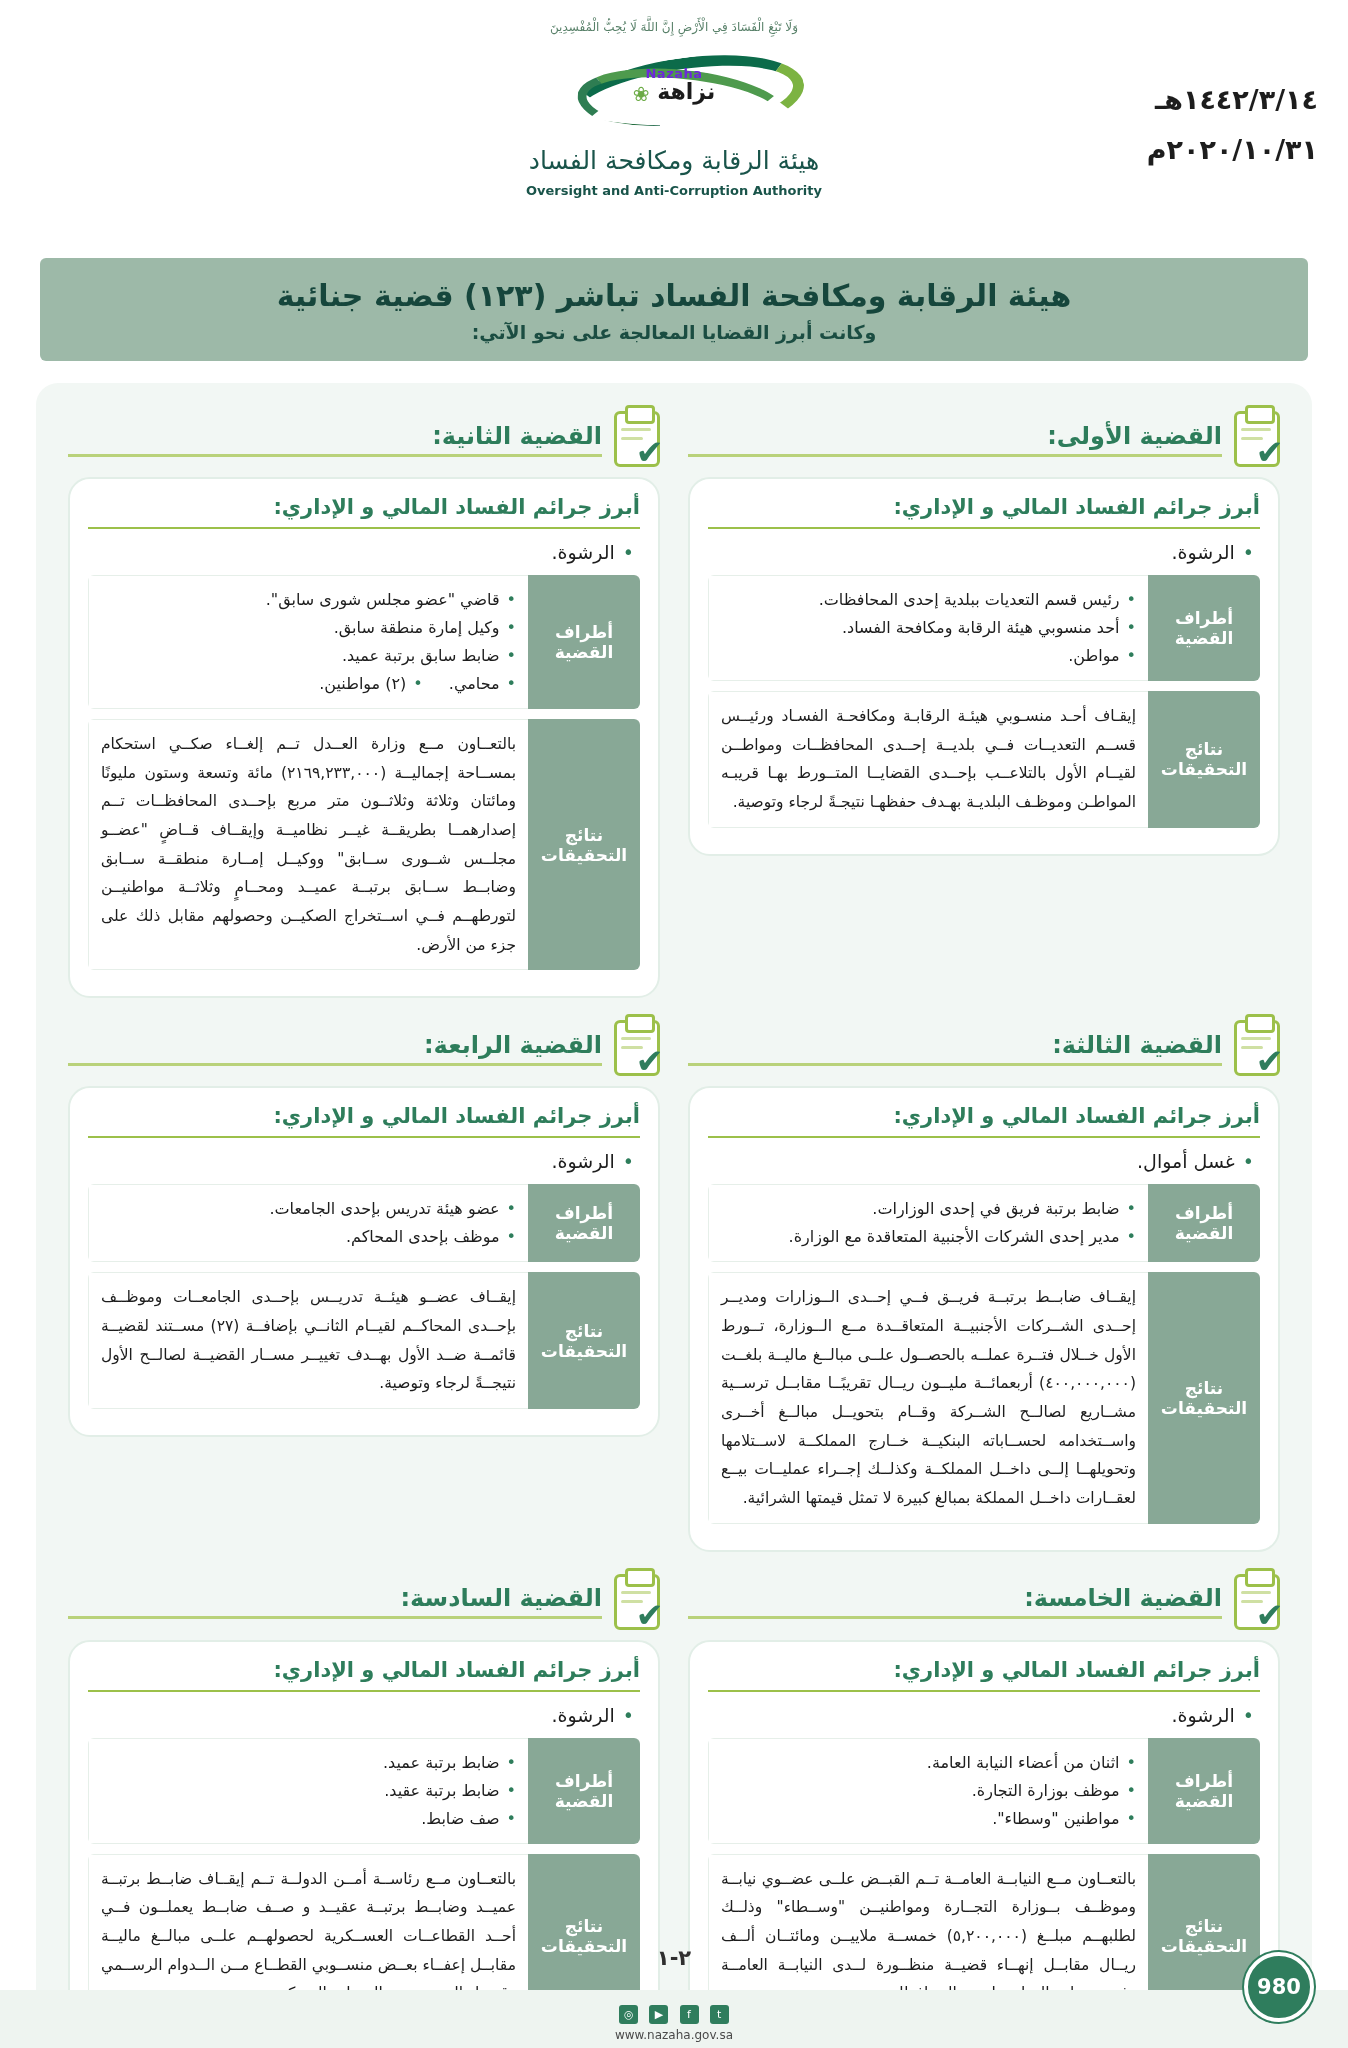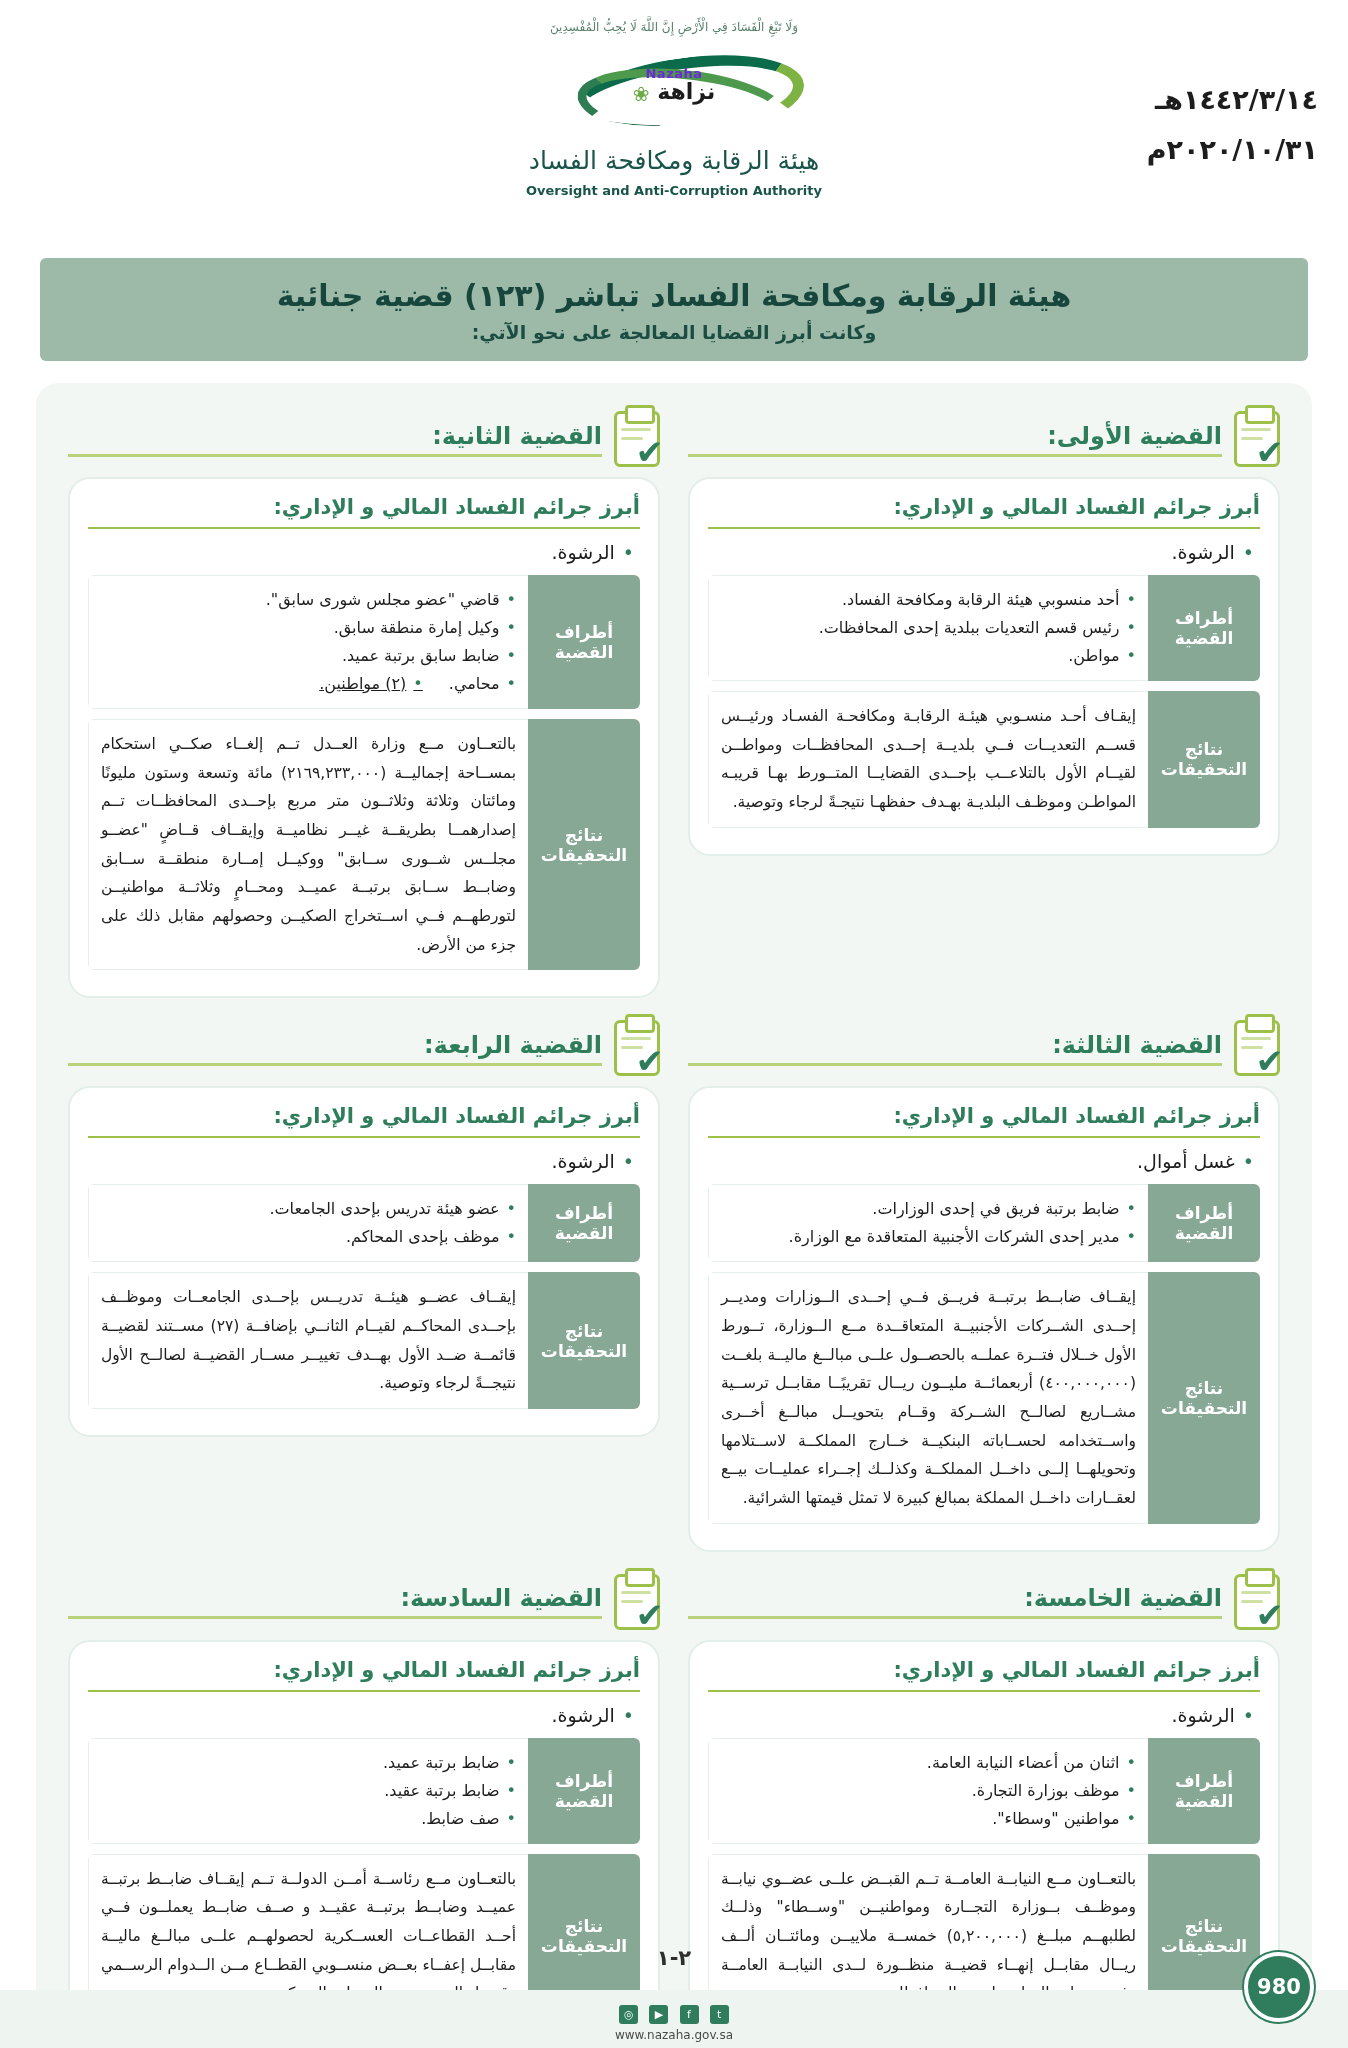--- a/index.html
+++ b/index.html
@@ -148,22 +148,22 @@
         <span class="underline"></span>
       </span>
     </div>
     <div class="card">
       <div class="card-heading">أبرز جرائم الفساد المالي و الإداري:</div>
       <div class="crime">الرشوة.</div>
       <div class="row">
         <div class="row-label">أطراف القضية</div>
         <div class="row-body">
           <ul class="bullets ">
+                  <li>رئيس قسم التعديات ببلدية إحدى المحافظات.</li>
                   <li>أحد منسوبي هيئة الرقابة ومكافحة الفساد.</li>
-                  <li>رئيس قسم التعديات ببلدية إحدى المحافظات.</li>
                   <li>مواطن.</li>
                 </ul>
         </div>
       </div>
       <div class="row">
         <div class="row-label">نتائج التحقيقات</div>
         <div class="row-body">
           <div class="para">إيقـاف أحـد منسـوبي هيئـة الرقابـة ومكافحـة الفسـاد ورئيــس قســم التعديــات فــي بلديــة إحــدى المحافظــات ومواطــن لقيــام الأول بالتلاعــب بإحــدى القضايــا المتــورط بهـا قريبـه المواطـن وموظـف البلديـة بهـدف حفظهـا نتيجـةً لرجاء وتوصية.</div>
         </div>
       </div>
@@ -182,21 +182,21 @@
         <span>القضية الثانية:</span>
         <span class="underline"></span>
       </span>
     </div>
     <div class="card">
       <div class="card-heading">أبرز جرائم الفساد المالي و الإداري:</div>
       <div class="crime">الرشوة.</div>
       <div class="row">
         <div class="row-label">أطراف القضية</div>
         <div class="row-body">
-          <ul class="bullets "><li>قاضي "عضو مجلس شورى سابق".</li><li>وكيل إمارة منطقة سابق.</li><li>ضابط سابق برتبة عميد.</li><li style="display: inline-block; margin-left: 26px;">محامي.</li><li style="display: inline-block; margin-left: 24px; text-decoration: underline;">(٢) مواطنين.</li></ul>
+          <ul class="bullets "><li>قاضي "عضو مجلس شورى سابق".</li><li>وكيل إمارة منطقة سابق.</li><li>ضابط سابق برتبة عميد.</li><li style="display: inline-block; margin-left: 26px;">محامي.</li><li style="display: inline-block; margin-left: 24px;">(٢) مواطنين.</li></ul>
         </div>
       </div>
       <div class="row">
         <div class="row-label">نتائج التحقيقات</div>
         <div class="row-body">
           <div class="para">بالتعــاون مــع وزارة العــدل تــم إلغــاء صكــي استحكام بمســاحة إجماليــة (٢١٦٩,٢٣٣,٠٠٠) مائة وتسعة وستون مليونًا ومائتان وثلاثة وثلاثــون متر مربع بإحــدى المحافظــات تــم إصدارهمــا بطريقــة غيــر نظاميــة وإيقــاف قــاضٍ "عضــو مجلــس شــورى ســابق" ووكيــل إمــارة منطقــة ســابق وضابــط ســابق برتبــة عميــد ومحــامٍ وثلاثــة مواطنيــن لتورطهــم فــي اســتخراج الصكيــن وحصولهم مقابل ذلك على جزء من الأرض.</div>
         </div>
       </div>
     </div>
         </div>

